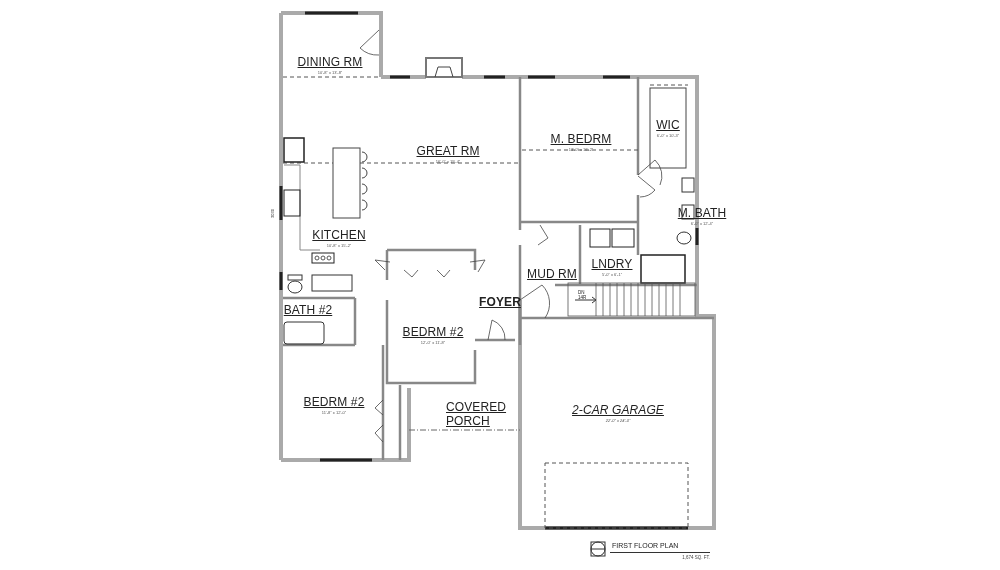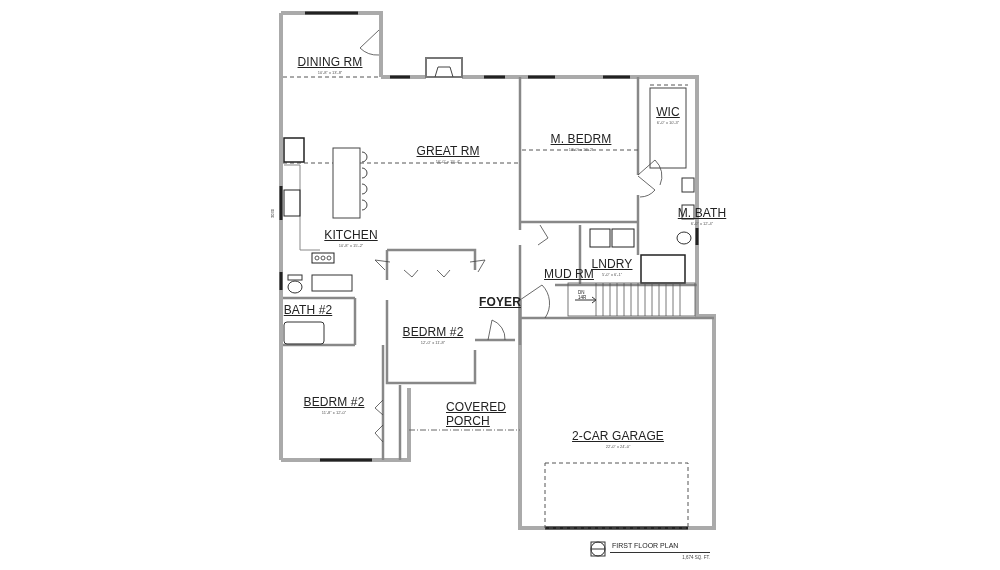--- a/index.html
+++ b/index.html
@@ -153,21 +153,21 @@
 </svg>
 
 <div class="lbl" style="left:330px;top:55px;">
   <span class="name">DINING RM</span>
   <span class="dim">10'-8" x 13'-8"</span>
 </div>
 <div class="lbl" style="left:448px;top:144px;">
   <span class="name">GREAT RM</span>
   <span class="dim">16'-0" x 19'-4"</span>
 </div>
-<div class="lbl" style="left:339px;top:228px;margin-left:12px;">
+<div class="lbl" style="left:339px;top:228px;">
   <span class="name">KITCHEN</span>
   <span class="dim">10'-8" x 15'-2"</span>
 </div>
 <div class="lbl" style="left:308px;top:303px;text-align:center;">
   <span class="name">BATH #2</span>
 </div>
 <div class="lbl" style="left:433px;top:325px;">
   <span class="name">BEDRM #2</span>
   <span class="dim">12'-0" x 11'-8"</span>
 </div>
@@ -178,36 +178,36 @@
 <div class="lbl" style="left:500px;top:295px;font-weight:bold;">
   <span class="name">FOYER</span>
 </div>
 <div class="lbl" style="left:466px;top:400px;width:40px;white-space:normal;">
   <span class="name">COVERED PORCH</span>
 </div>
 <div class="lbl" style="left:581px;top:132px;">
   <span class="name">M. BEDRM</span>
   <span class="dim">13'-0" x 16'-2"</span>
 </div>
-<div class="lbl" style="left:668px;top:105px;">
+<div class="lbl" style="left:668px;top:118px;">
   <span class="name">WIC</span>
   <span class="dim">6'-0" x 10'-3"</span>
 </div>
 <div class="lbl" style="left:660px;top:206px;margin-left:42px;">
   <span class="name">M. BATH</span>
   <span class="dim">6'-0" x 12'-4"</span>
 </div>
-<div class="lbl" style="left:552px;top:267px;margin-left:17px;">
+<div class="lbl" style="left:552px;top:267px;">
   <span class="name">MUD RM</span>
 </div>
 <div class="lbl" style="left:612px;top:257px;">
   <span class="name">LNDRY</span>
   <span class="dim">5'-0" x 6'-1"</span>
 </div>
-<div class="lbl" style="left:618px;top:429px;">
+<div class="lbl" style="left:618px;top:403px;font-style:italic;">
   <span class="name">2-CAR GARAGE</span>
   <span class="dim">22'-0" x 24'-0"</span>
 </div>
 
 <div class="plain" style="left:578px;top:290px;font-size:4.5px;line-height:5px;">
   <span>DN</span><br>
   <span>14R</span>
 </div>
 
 <div class="plain" style="left:270px;top:218px;font-size:4px;transform:rotate(-90deg);transform-origin:left top;">3030</div>

